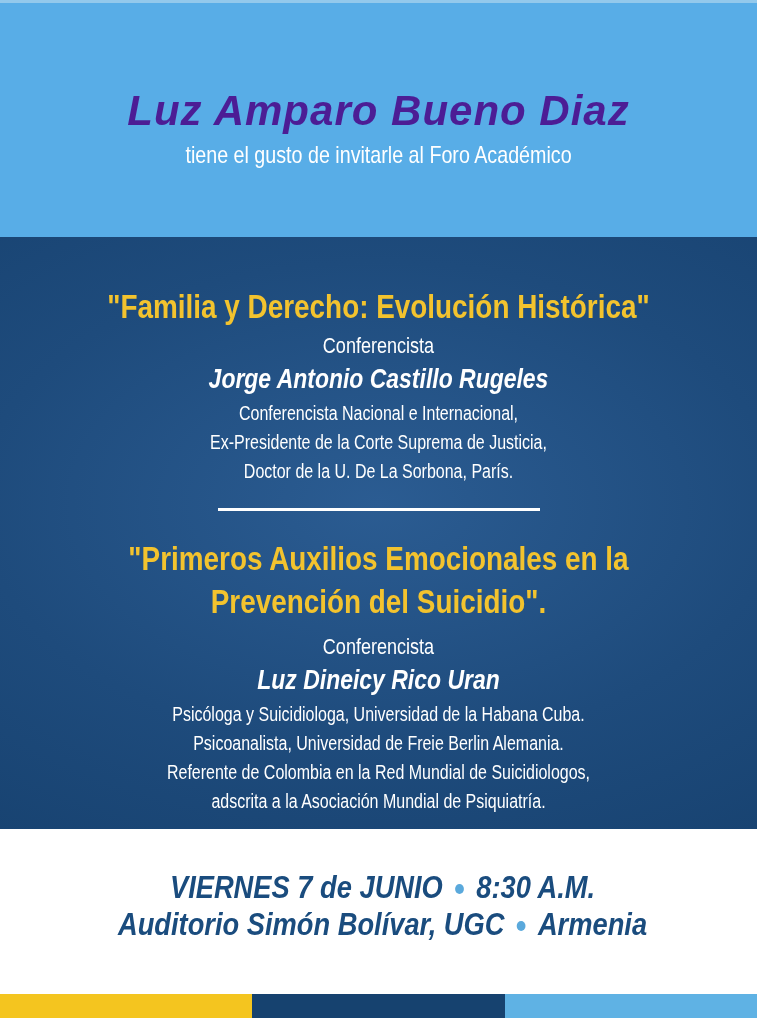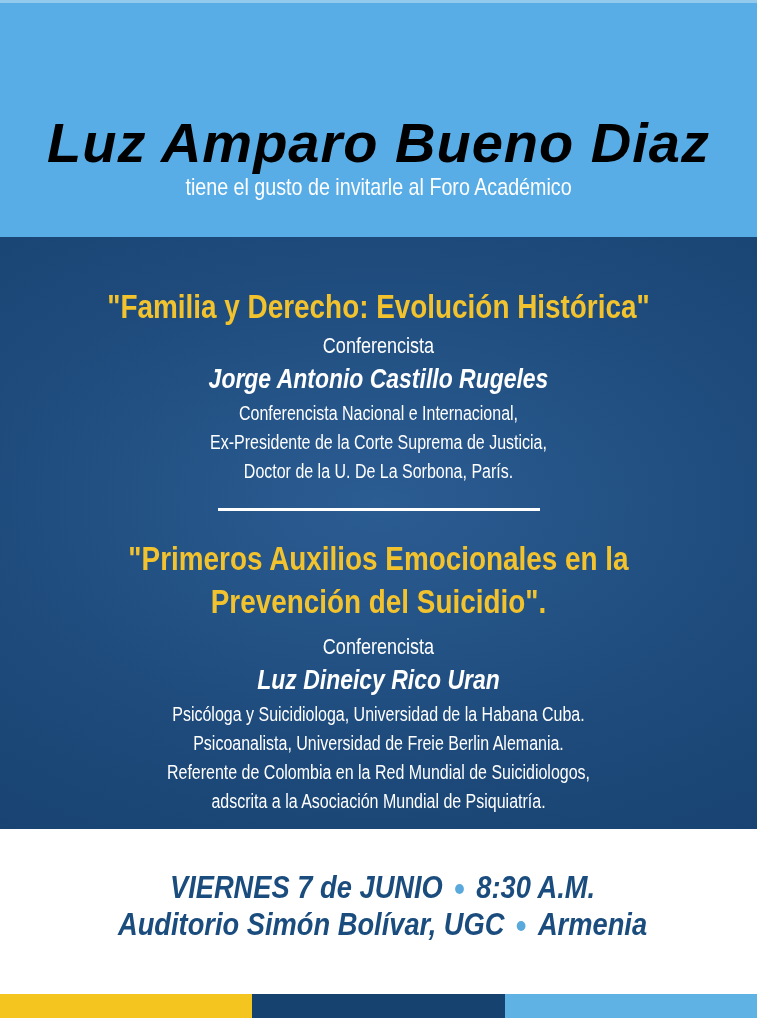--- a/index.html
+++ b/index.html
@@ -27,27 +27,26 @@
   
   .header {
     height: 234px;
     background: #58ade7;
     flex: 0 0 auto;
     text-align: center;
     box-sizing: border-box;
     padding-top: 86px;
   }
   .host-name {
-    font-size: 56px;
+    font-size: 42px;
     font-weight: bold;
     font-style: italic;
     letter-spacing: 1px;
-    color: #000000;
+    color: #4c1d95;
     line-height: 44px;
-    margin-top: 32px;
   }
   .invitation {
     margin-top: 8px;
     font-size: 24px;
     color: #ffffff;
     line-height: 28px;
   }
 
   
   .cond { transform: scaleX(0.82); transform-origin: 50% 50%; }

